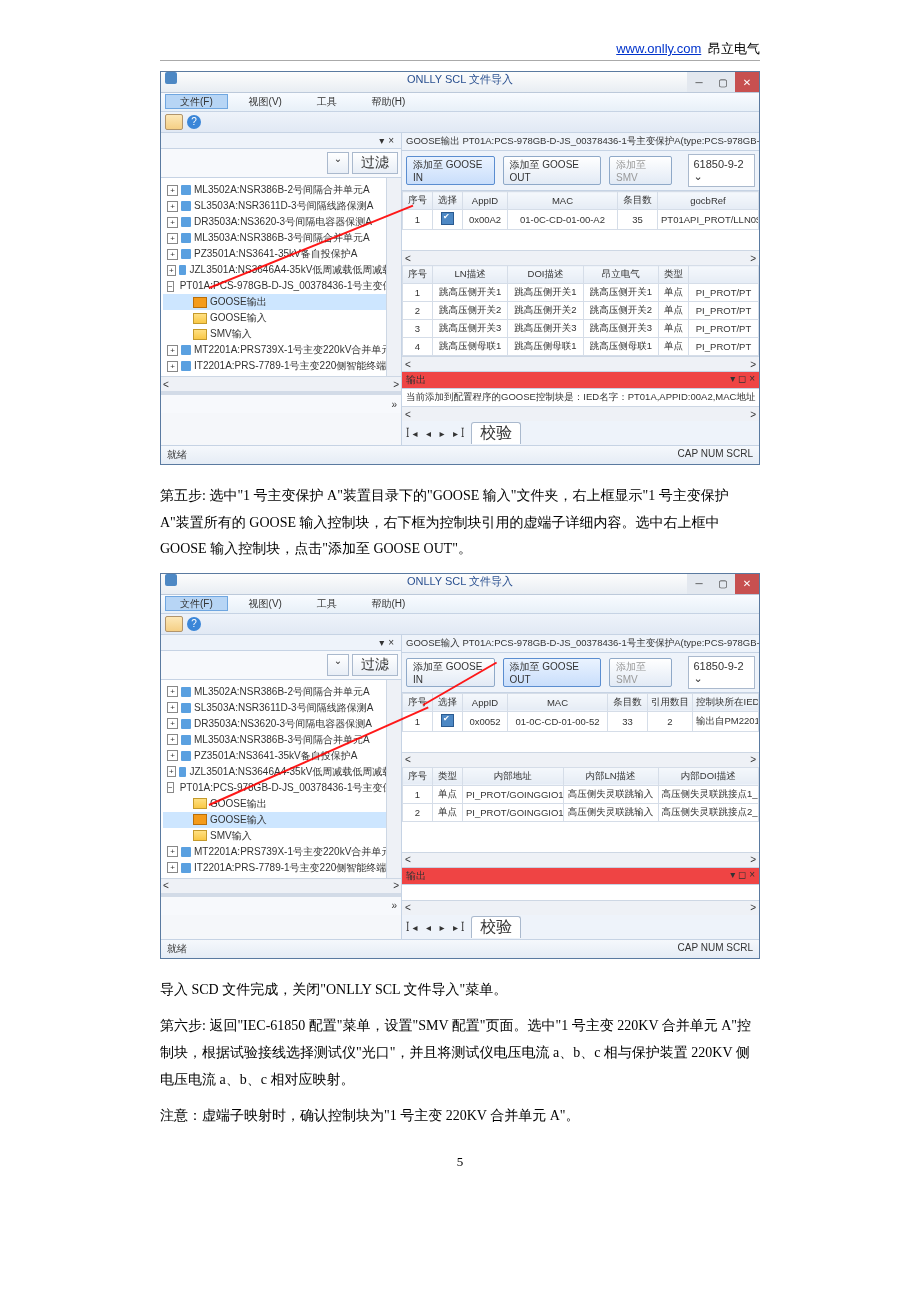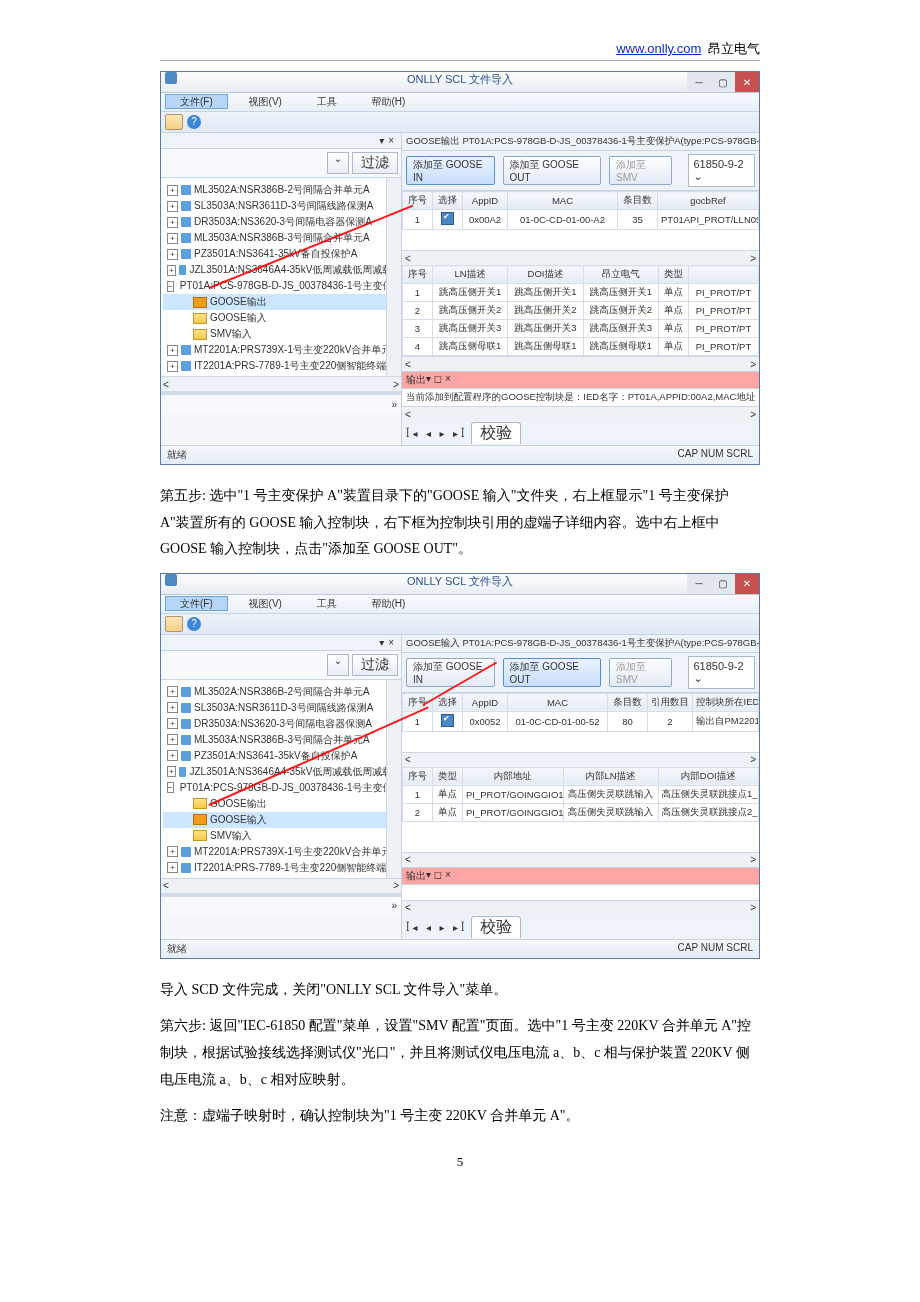--- a/index.html
+++ b/index.html
@@ -67,21 +67,21 @@
   .act-btn.primary { background:linear-gradient(#eaf3ff,#c9defb); border-color:#5a8dd0;}
   .act-btn.disabled { color:#999; }
   .combo { border:1px solid #aab9cd; background:#fff; padding:3px 4px; font-size:11px;}
   table.grid { border-collapse: collapse; width: 100%; font-size:9.5px; table-layout:fixed;}
   table.grid th, table.grid td { border:1px solid #d5dde8; padding:2px 3px; text-align:center; white-space:nowrap; overflow:hidden;}
   table.grid th { background:linear-gradient(#f5f8fc,#e5ecf5); font-weight:normal;}
   .chk { width:11px; height:11px; background:#4d88c4; border:1px solid #2a5a90; display:inline-block; position:relative;}
   .chk::after { content:"✔"; color:#fff; font-size:8px; position:absolute; left:1px; top:-1px;}
   .grid-wrap { background:#fff; }
   .grid-hscroll { height:14px; background:#eef1f6; border-top:1px solid #cdd7e4; display:flex; justify-content:space-between; padding:0 3px; align-items:center;}
-  .output-head { background:#fca5a5; border-top:1px solid #c6d3e4; border-bottom:1px solid #c6d3e4; padding:1px 4px; display:flex; justify-content:flex-start;}
+  .output-head { background:#ef4444; border-top:1px solid #c6d3e4; border-bottom:1px solid #c6d3e4; padding:1px 4px; display:flex; justify-content:space-between;}
   .output-body { background:#fff; padding:2px 4px; font-size:9.5px; white-space:nowrap; overflow:hidden;}
   .tabs-row { background:#eef3fa; padding:1px 4px; display:flex; align-items:center; }
   .nav-sym { font-family: Liberation Serif, serif; letter-spacing: 3px; margin-right:4px; color:#333;}
   .tab { border:1px solid #aab9cd; border-bottom:none; background:#fff; padding:0 8px; font-size:16px; border-radius:3px 3px 0 0;}
   .statusbar { background:linear-gradient(#f5f8fc,#e5ecf5); border-top:1px solid #c6d3e4; padding:2px 6px; display:flex; justify-content:space-between; font-size:10px;}
   .para { margin: 10px 0; line-height: 1.9; font-size: 14px; }
   .pagenum { text-align:center; margin-top: 24px; font-size:13px;}
   .redline { position:absolute; background: rgba(255,0,0,.9); transform-origin: left center; }
 </style>
 </head>
@@ -445,21 +445,21 @@
                 <th>MAC</th>
                 <th>条目数</th>
                 <th>引用数目</th>
                 <th>控制块所在IED</th>
               </tr>
           <tr>
                 <td>1</td>
                 <td><span class="chk"></span></td>
                 <td>0x0052</td>
                 <td>01-0C-CD-01-00-52</td>
-                <td>80</td>
+                <td>33</td>
                 <td>2</td>
                 <td style="text-align:left;">输出自PM2201A-WMH-800B-220k</td>
               </tr>
         </tbody>
           </table>
         <div style="height:20px;"></div>
         <div class="grid-hscroll">
             <span>&lt;</span>
             <span>&gt;</span>
           </div>

